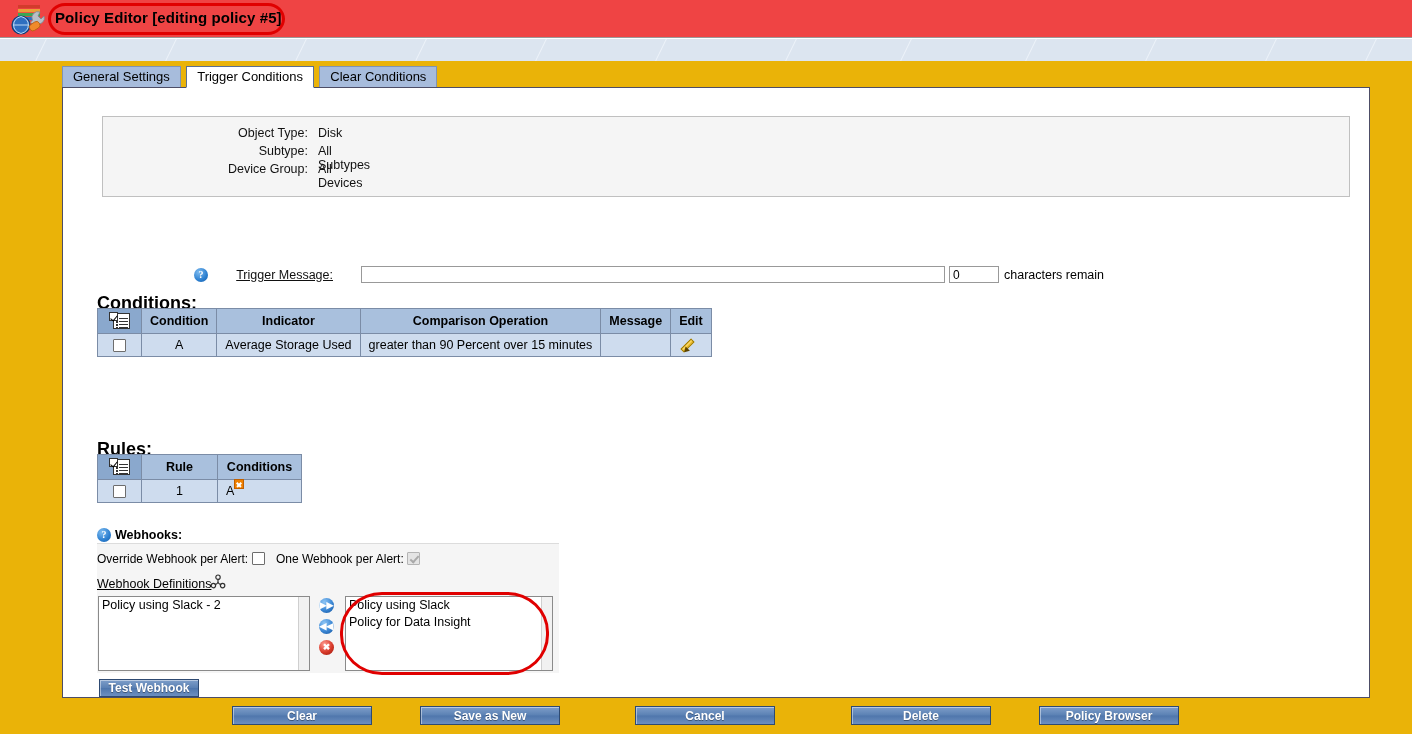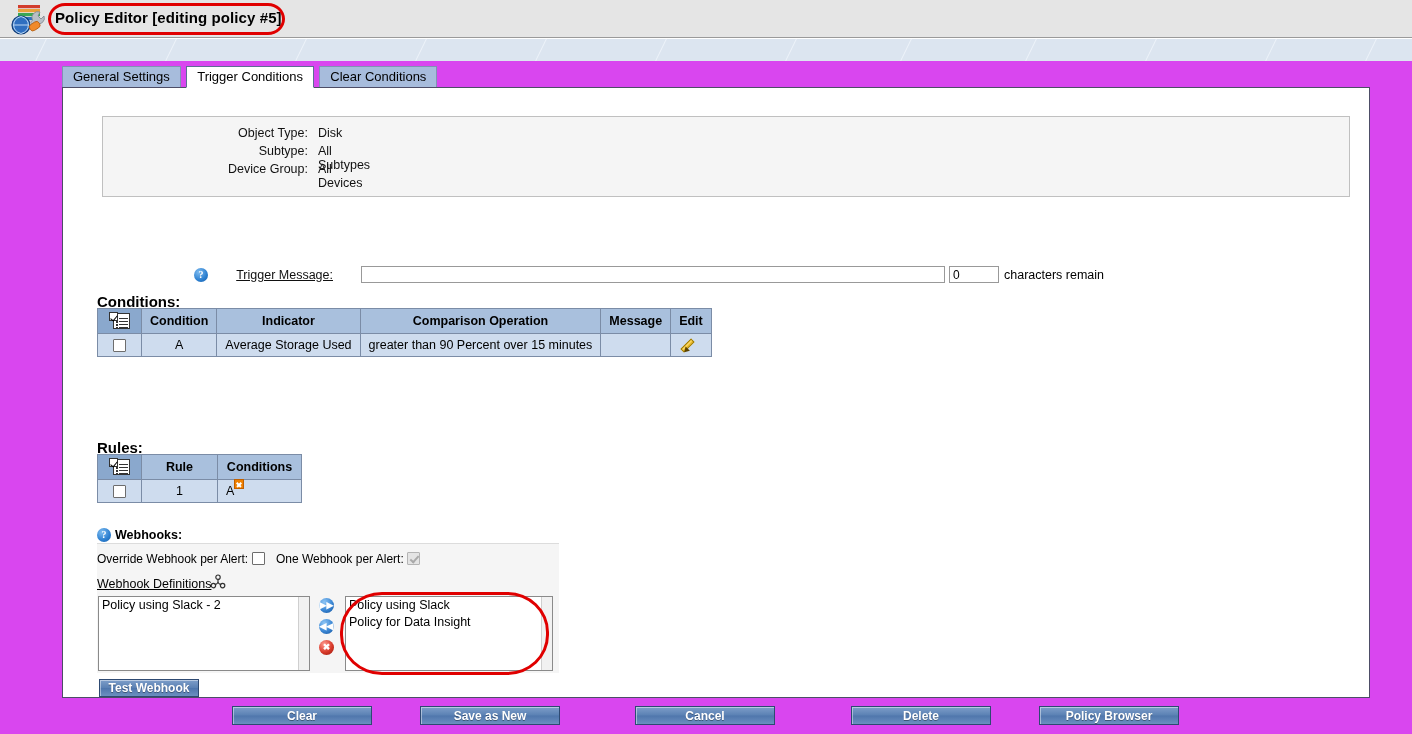--- a/index.html
+++ b/index.html
@@ -10,21 +10,21 @@
     font-family: "Liberation Sans", sans-serif;
     font-size: 12px;
     color: #000;
     overflow: hidden;
   }
 
   
   .titlebar {
     position: absolute; left: 0; top: 0;
     width: 1412px; height: 38px;
-    background: #e5e5e5;
+    background: #ef4444;
     border-bottom: 1px solid #9a9a9a;
   }
   .app-icon {
     position: absolute; left: 7px; top: 3px;
     width: 46px; height: 32px;
   }
   .title-text {
     position: absolute; left: 55px; top: 9px;
     font-size: 15px; font-weight: bold;
     color: #000;
@@ -52,21 +52,21 @@
     top: -6px;
     width: 70px; height: 36px;
     border-left: 1px solid #eef3f9;
     transform: skewX(-26deg);
   }
 
   
   .page {
     position: absolute; left: 0; top: 61px;
     width: 1412px; height: 673px;
-    background: #d946ef;
+    background: #eab308;
   }
 
   
   .tabstrip {
     position: absolute; left: 62px; top: 5px;
     height: 22px;
   }
   .tab {
     display: inline-block;
     height: 22px;
@@ -151,21 +151,21 @@
   }
   .tm-remain {
     position: absolute;
     left: 941px; top: 180px;
     font-size: 12.5px;
   }
 
   
   .seclabel {
     position: absolute;
-    font-size: 15px;
+    font-size: 18px;
     font-weight: bold;
     color: #000;
   }
 
   
   table.grid {
     position: absolute;
     border-collapse: collapse;
     font-size: 12.5px;
   }

